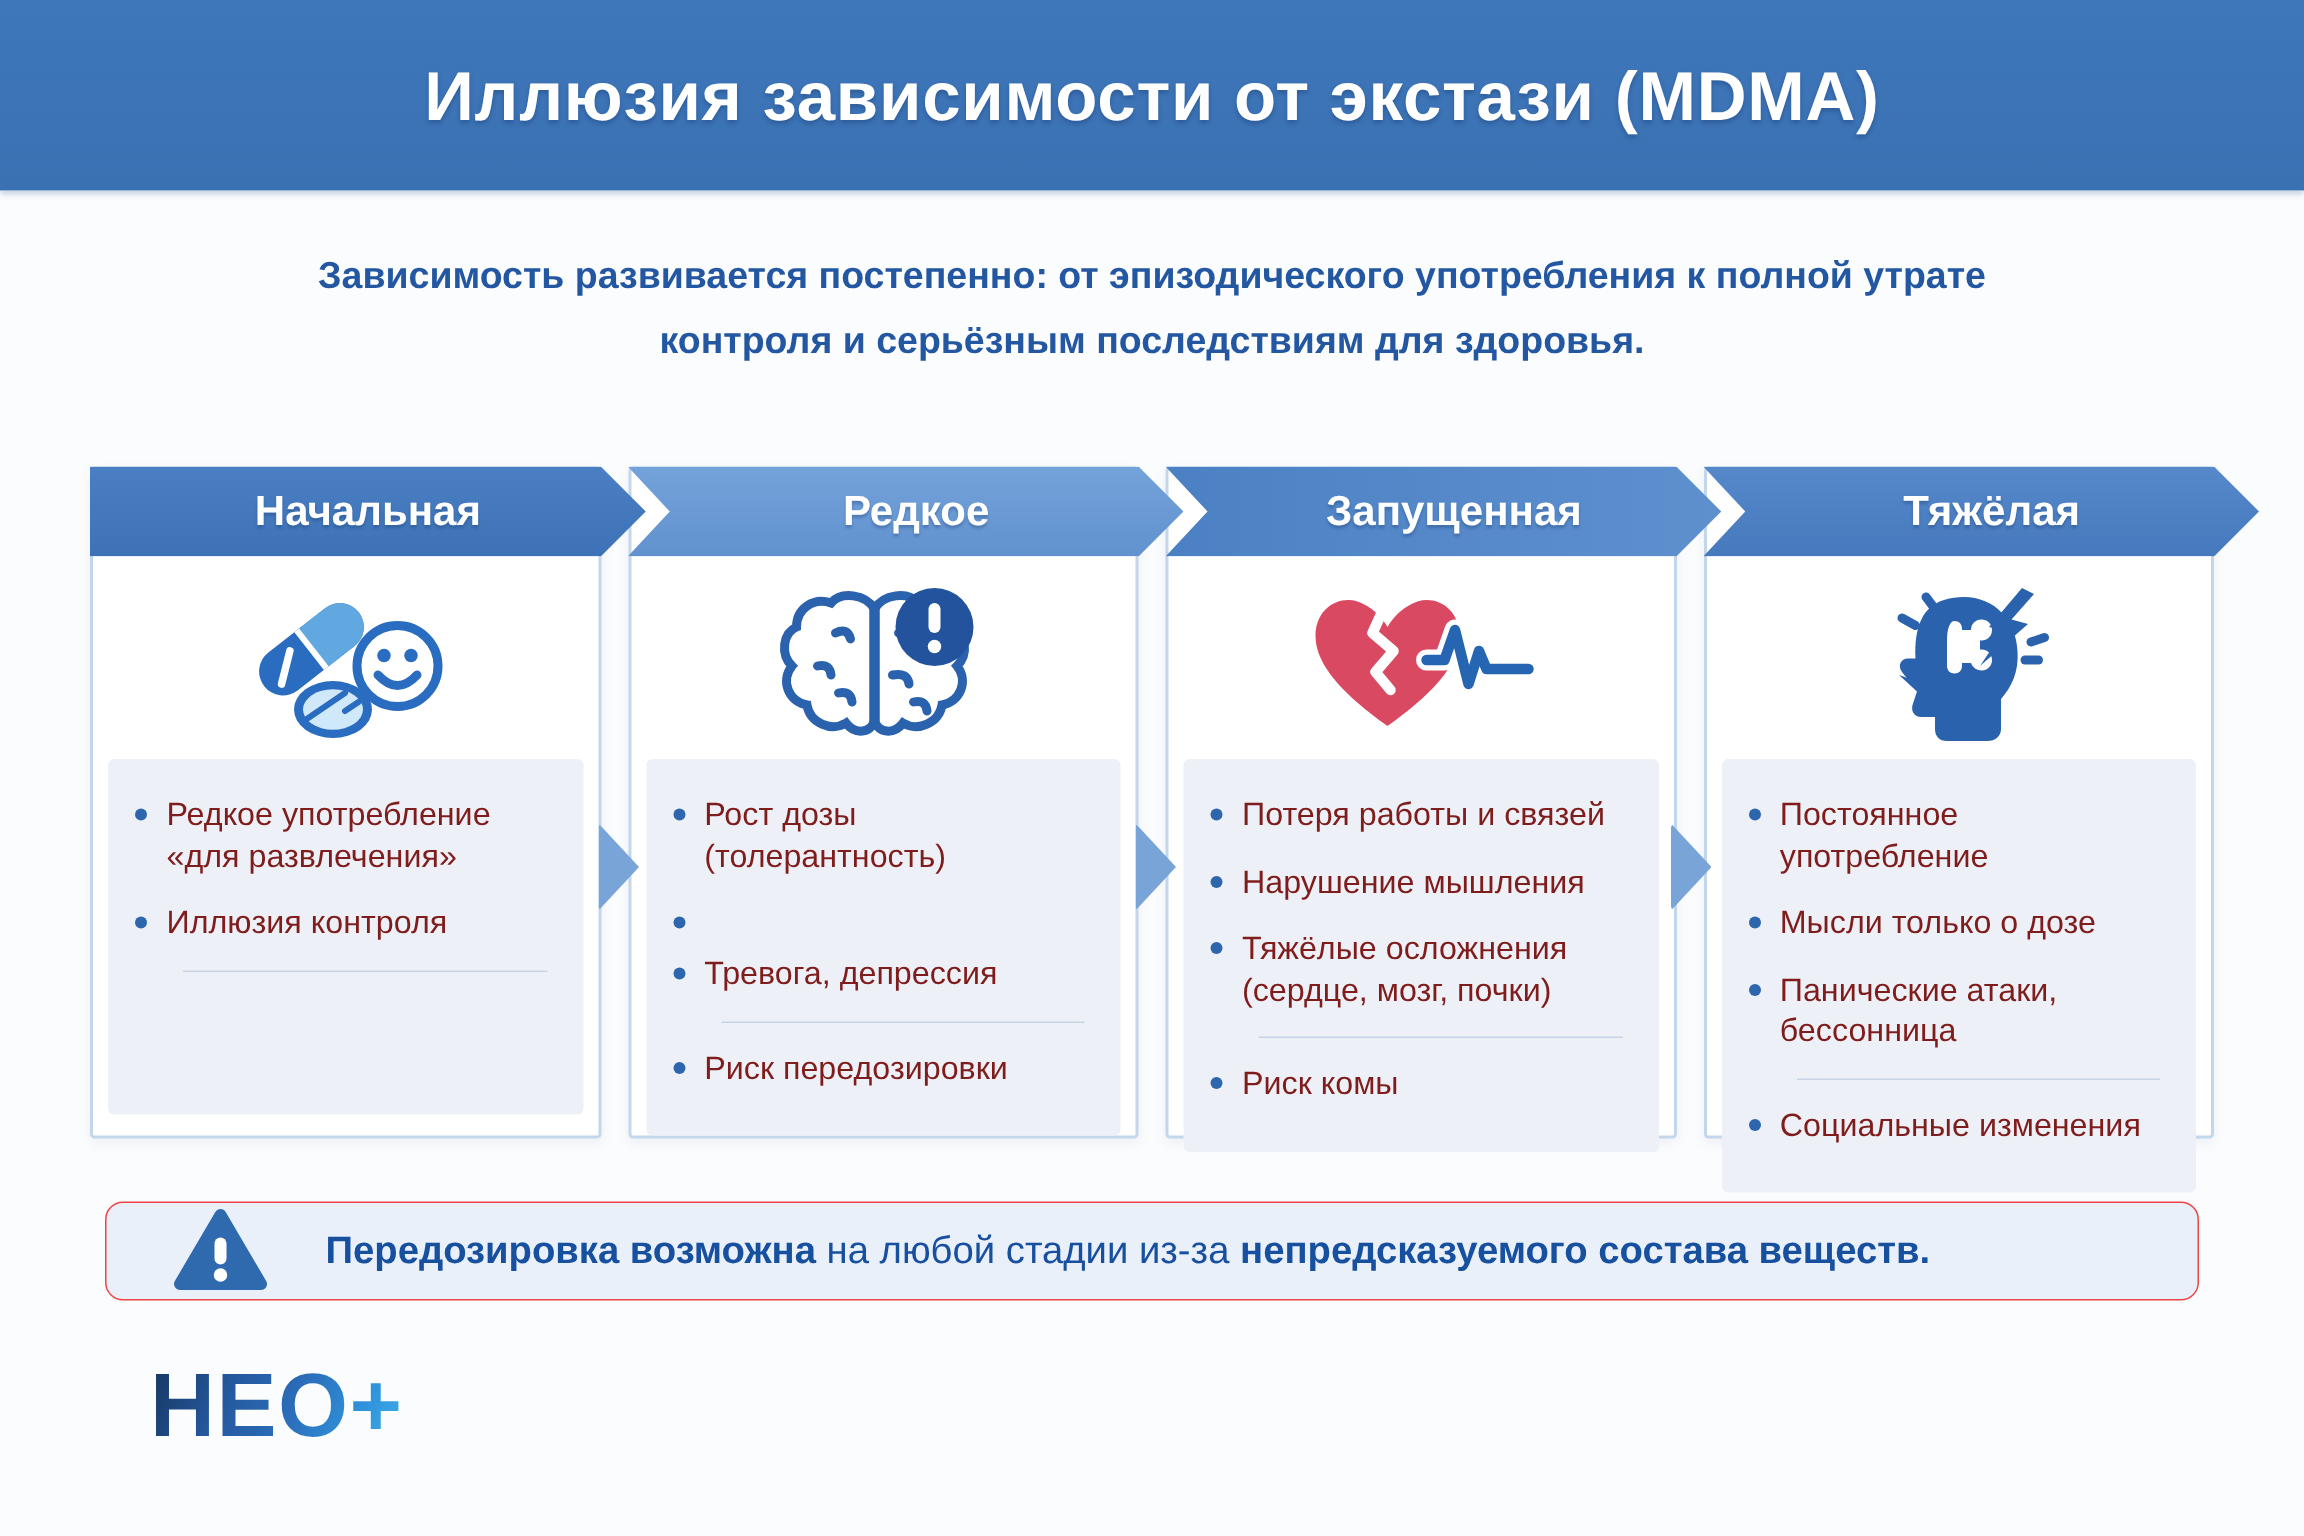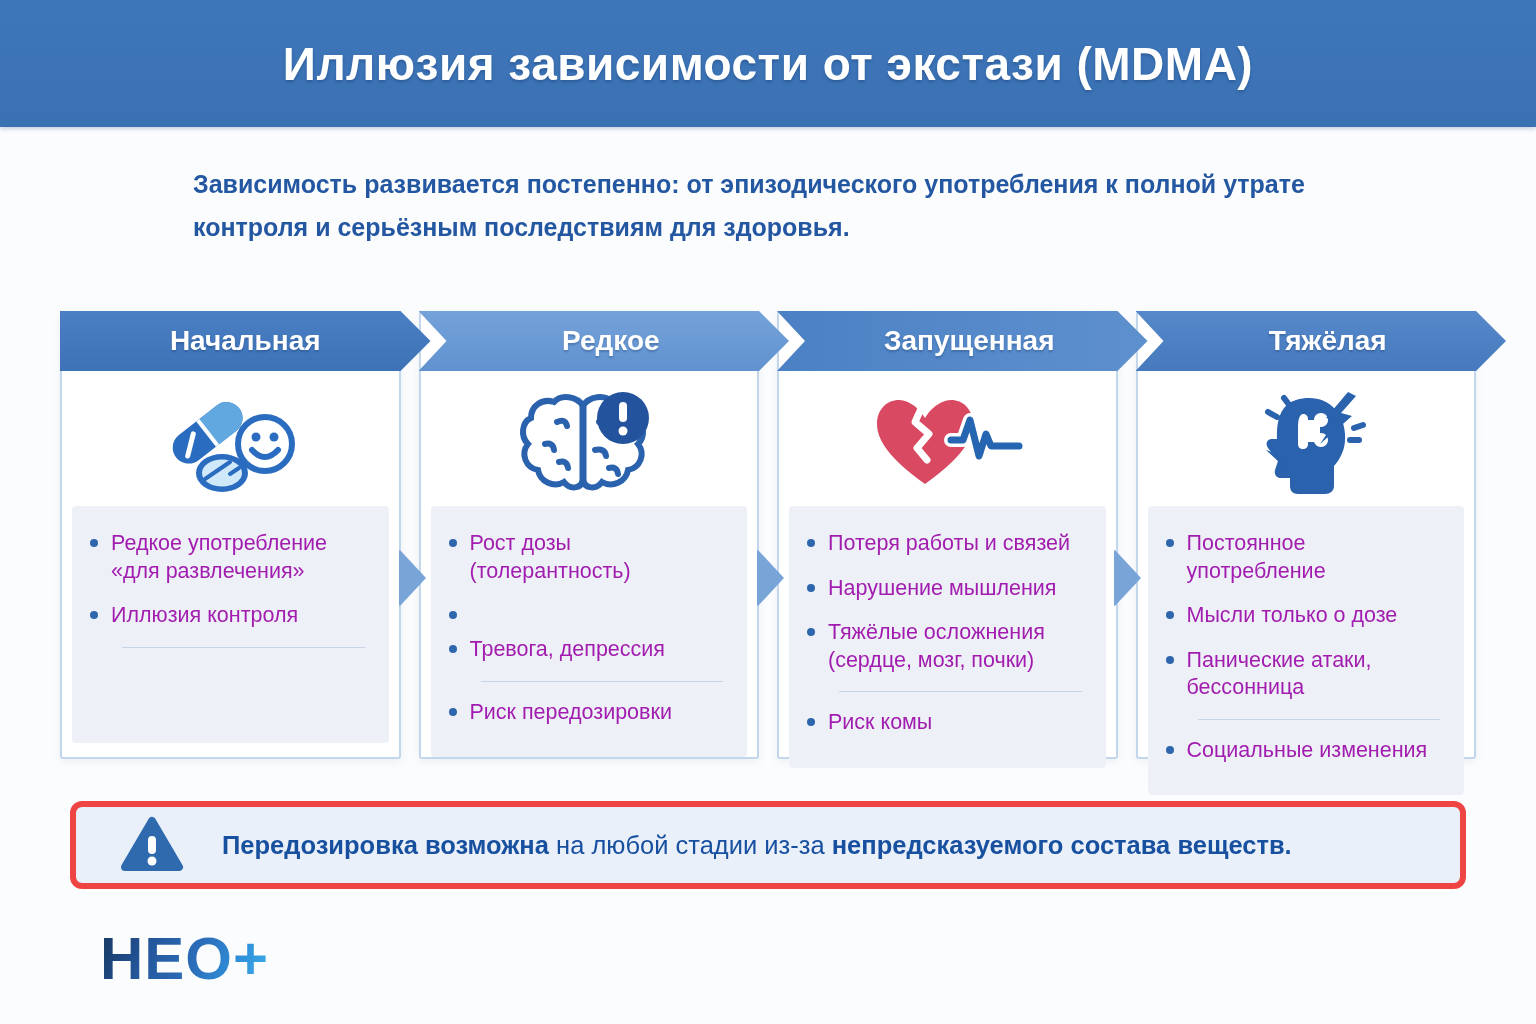--- a/index.html
+++ b/index.html
@@ -7,21 +7,21 @@
     font-family:"Liberation Sans", sans-serif; background:#fbfcfd; }
 
   
   .top-band { height:127px; background:linear-gradient(180deg,#3e77ba 0%,#3a71b3 100%);
     display:flex; align-items:center; justify-content:center;
     box-shadow:0 2px 4px rgba(40,80,140,.25); }
   .top-band h1 { color:#ffffff; font-size:46px; font-weight:700; letter-spacing:.5px;
     text-shadow:0 2px 3px rgba(20,50,100,.35); }
 
   
-  .intro { margin:36px auto 0; max-width:1150px; text-align:left;
+  .intro { margin:36px auto 0; max-width:1150px; text-align:center;
     color:#2357a2; font-size:25px; font-weight:600; line-height:1.72; }
 
   
   .stages-row { position:relative; display:flex; gap:18px; margin:62px 60px 0; height:448px; }
   .col { position:relative; flex:1; background:#ffffff; border:2px solid #c3d7ec;
     border-radius:3px; padding-top:63px; display:flex; flex-direction:column;
     box-shadow:0 3px 8px rgba(120,150,190,.12); }
   .col-header { position:absolute; top:-2px; left:-2px; right:-32px; height:60px;
     display:flex; align-items:center; justify-content:center;
     color:#fff; font-size:28px; font-weight:700; text-shadow:0 2px 2px rgba(20,50,100,.3);
@@ -34,34 +34,34 @@
   .col:not(.stage-0) .col-header {
     clip-path:polygon(0 0, calc(100% - 30px) 0, 100% 50%, calc(100% - 30px) 100%, 0 100%, 28px 50%);
     padding-left:14px; }
 
   .icon-wrap { height:130px; display:flex; align-items:center; justify-content:center;
     flex:0 0 auto; padding-top:6px; }
   .icon-wrap svg { height:112px; width:auto; }
 
   .list-box { flex:1; margin:0 10px 14px; background:#edf1f7; border-radius:4px;
     padding:24px 14px 14px 18px; }
-  .item { display:flex; gap:13px; margin-bottom:17px; color:#a21caf;
+  .item { display:flex; gap:13px; margin-bottom:17px; color:#7f1d1d;
     font-size:21.5px; line-height:1.28; }
   .dot { flex:0 0 8px; width:8px; height:8px; border-radius:50%; background:#2e66ae;
     margin-top:9px; }
   .divider { border-top:1.5px solid #c7d4e6; margin:14px 10px 17px 32px; }
 
   .flow-arrow { position:absolute; top:238px; width:27px; height:58px; background:#78a4d8;
     clip-path:polygon(0 0, 100% 50%, 0 100%); z-index:3; border-radius:3px; }
   .flow-arrow.a1 { left:calc(25% - 15px); }
   .flow-arrow.a2 { left:calc(50% - 11px); }
   .flow-arrow.a3 { left:calc(75% - 8px); }
 
   
-  .warning { margin:42px 70px 0; height:88px; background:#e9f0f9; border:6px solid #ef4444;
+  .warning { margin:42px 70px 0; height:66px; background:#e9f0f9; border:1px solid #ef4444;
     border-radius:12px; display:flex; align-items:center; padding:0 30px 0 44px; }
   .warning svg { width:64px; height:58px; flex:0 0 auto; margin-right:38px; }
   .warning-text { color:#1850a0; font-size:25.5px; }
   .warning-text .b { font-weight:700; }
 
   
   .logo { margin:40px 16px 0 100px; font-size:60px; font-weight:800; letter-spacing:1px;
     display:inline-block; line-height:1;
     background:linear-gradient(115deg,#16355e 0%,#24579c 30%,#2b6cb8 55%,#2f93dc 80%,#41b2e8 100%);
     -webkit-background-clip:text; background-clip:text; color:transparent; }

